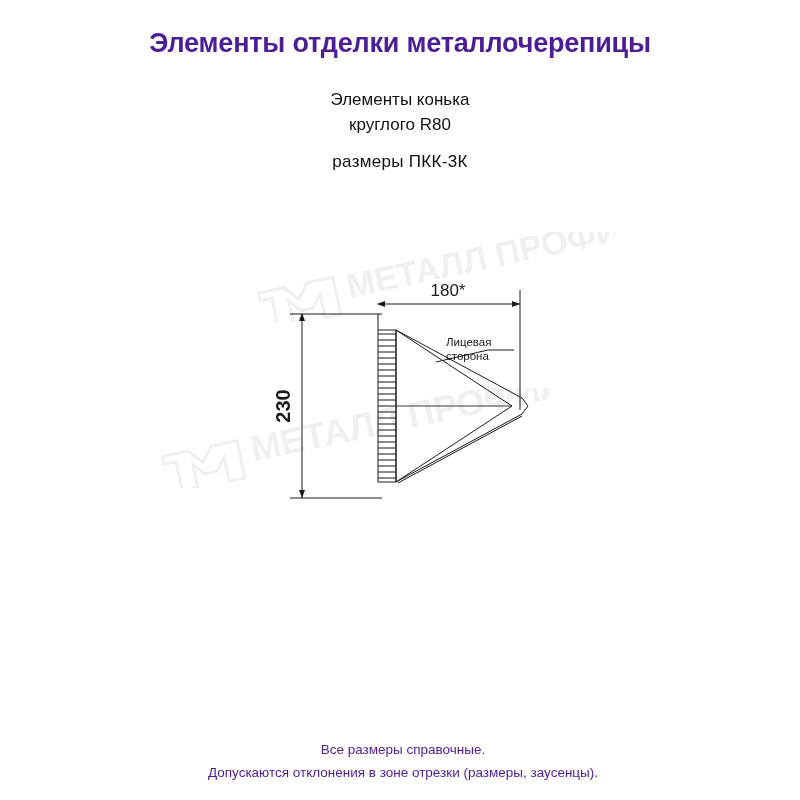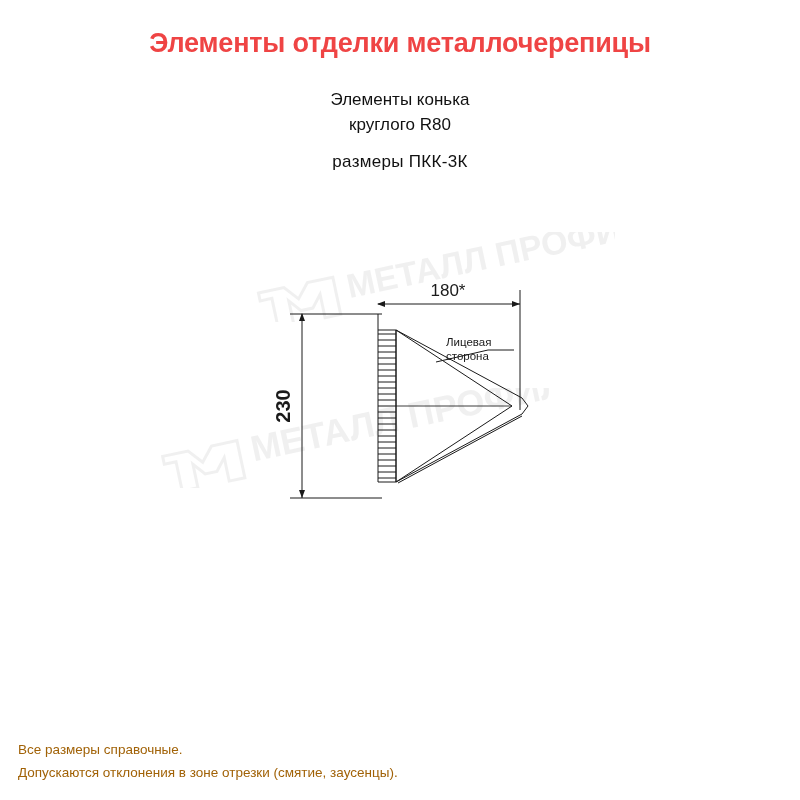--- a/index.html
+++ b/index.html
@@ -23,21 +23,21 @@
   }
   .title {
     position: absolute;
     left: 0;
     top: 28px;
     width: 800px;
     text-align: center;
     font-size: 27px;
     font-weight: bold;
     letter-spacing: -0.2px;
-    color: #ef4444;
+    color: #4c1d95;
   }
   .subtitle {
     position: absolute;
     left: 0;
     width: 800px;
     text-align: center;
     font-size: 17px;
     color: #111111;
   }
   .sub1 { top: 90px; }
@@ -59,21 +59,22 @@
     opacity: 0.13;
   }
   .wm-a { left: 255px; top: 232px; }
   .wm-b { left: 155px; top: 388px; }
 
   .footer {
     position: absolute;
     left: 18px;
     width: 770px;
     font-size: 13.5px;
-    color: #a16207;
+    color: #4c1d95;
+    text-align: center;
   }
   .footer-1 { top: 742px; }
   .footer-2 { top: 765px; }
 </style>
 </head>
 <body>
 
 <div class="page">
 
   <div class="title">Элементы отделки металлочерепицы</div>
@@ -177,15 +178,15 @@
       <text x="298" y="66" text-anchor="middle" font-family="Liberation Sans, sans-serif" font-size="17" fill="#1a1a1a">180*</text>
 
       <text x="140" y="176" text-anchor="middle" font-family="Liberation Sans, sans-serif" font-size="20" font-weight="bold" fill="#1a1a1a" transform="rotate(-90 140 176)">230</text>
 
       <text x="296" y="116" font-family="Liberation Sans, sans-serif" font-size="11.5" fill="#1a1a1a">Лицевая</text>
       <text x="296" y="130" font-family="Liberation Sans, sans-serif" font-size="11.5" fill="#1a1a1a">сторона</text>
     </svg>
   </div>
 
   <div class="footer footer-1">Все размеры справочные.</div>
-  <div class="footer footer-2">Допускаются отклонения в зоне отрезки (смятие, заусенцы).</div>
+  <div class="footer footer-2">Допускаются отклонения в зоне отрезки (размеры, заусенцы).</div>
 
 </div>
 
 </body></html>

